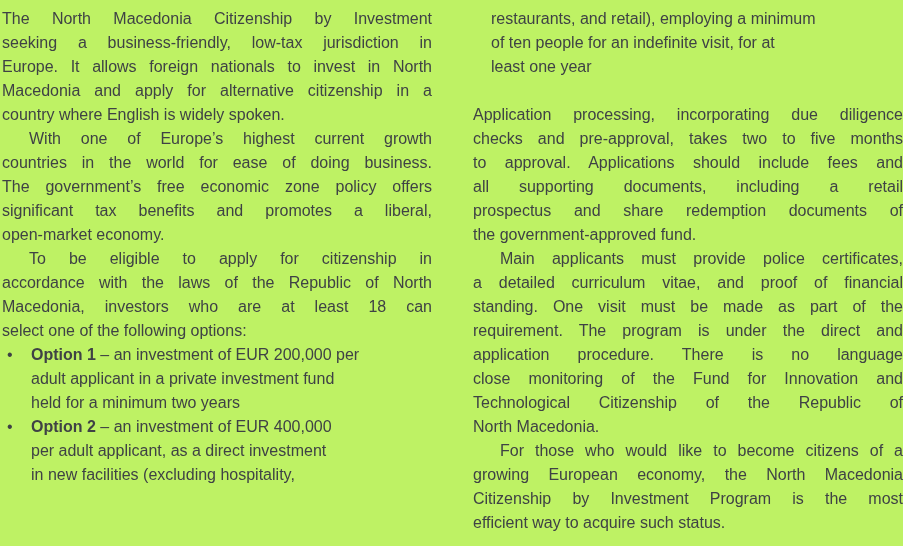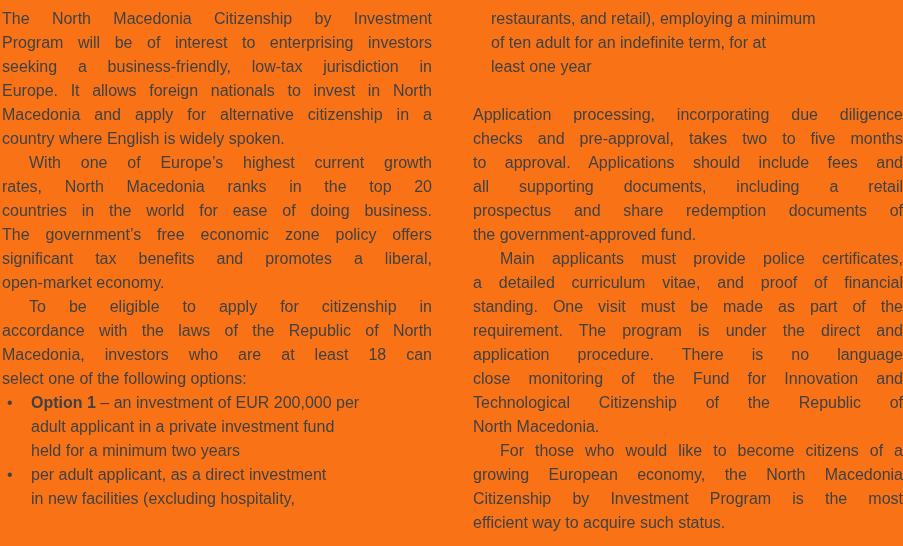--- a/index.html
+++ b/index.html
@@ -62,60 +62,59 @@
     padding-left: 18px;
   }
   .spacer {
     height: 24px;
   }
   b { font-weight: 700; }
 </style>
 </head>
 <body>
 
-<div class="page" style="background: #f97316; color: rgb(63, 66, 69);">
+<div class="page" style="background: #bef264; color: rgb(63, 66, 69);">
     <div class="column">
       <div class="block paragraph justified">
         <div class="line">The North Macedonia Citizenship by Investment</div>
-        <div class="line">Program will be of interest to enterprising investors</div>
         <div class="line">seeking a business-friendly, low-tax jurisdiction in</div>
         <div class="line">Europe. It allows foreign nationals to invest in North</div>
         <div class="line">Macedonia and apply for alternative citizenship in a</div>
         <div class="line ragged">country where English is widely spoken.</div>
       </div>
       <div class="block paragraph justified indent-first">
         <div class="line">With one of Europe’s highest current growth</div>
-        <div class="line">rates, North Macedonia ranks in the top 20</div>
         <div class="line">countries in the world for ease of doing business.</div>
         <div class="line">The government’s free economic zone policy offers</div>
         <div class="line">significant tax benefits and promotes a liberal,</div>
         <div class="line ragged">open-market economy.</div>
       </div>
       <div class="block paragraph justified indent-first">
         <div class="line">To be eligible to apply for citizenship in</div>
         <div class="line">accordance with the laws of the Republic of North</div>
         <div class="line">Macedonia, investors who are at least 18 can</div>
         <div class="line ragged">select one of the following options:</div>
       </div>
       <div class="block bullet no-justify">
         <span class="marker">•</span>
         <div class="line"><b>Option 1</b> – an investment of EUR 200,000 per</div>
         <div class="line">adult applicant in a private investment fund</div>
         <div class="line">held for a minimum two years</div>
       </div>
       <div class="block bullet no-justify">
         <span class="marker">•</span>
+        <div class="line"><b>Option 2</b> – an investment of EUR 400,000</div>
         <div class="line">per adult applicant, as a direct investment</div>
         <div class="line">in new facilities (excluding hospitality,</div>
       </div>
     </div>
     <div class="column">
       <div class="block list-continuation no-justify">
         <div class="line">restaurants, and retail), employing a minimum</div>
-        <div class="line">of ten adult for an indefinite term, for at</div>
+        <div class="line">of ten people for an indefinite visit, for at</div>
         <div class="line">least one year</div>
       </div>
       <div class="spacer"></div>
       <div class="block paragraph justified">
         <div class="line">Application processing, incorporating due diligence</div>
         <div class="line">checks and pre-approval, takes two to five months</div>
         <div class="line">to approval. Applications should include fees and</div>
         <div class="line">all supporting documents, including a retail</div>
         <div class="line">prospectus and share redemption documents of</div>
         <div class="line ragged">the government-approved fund.</div>

